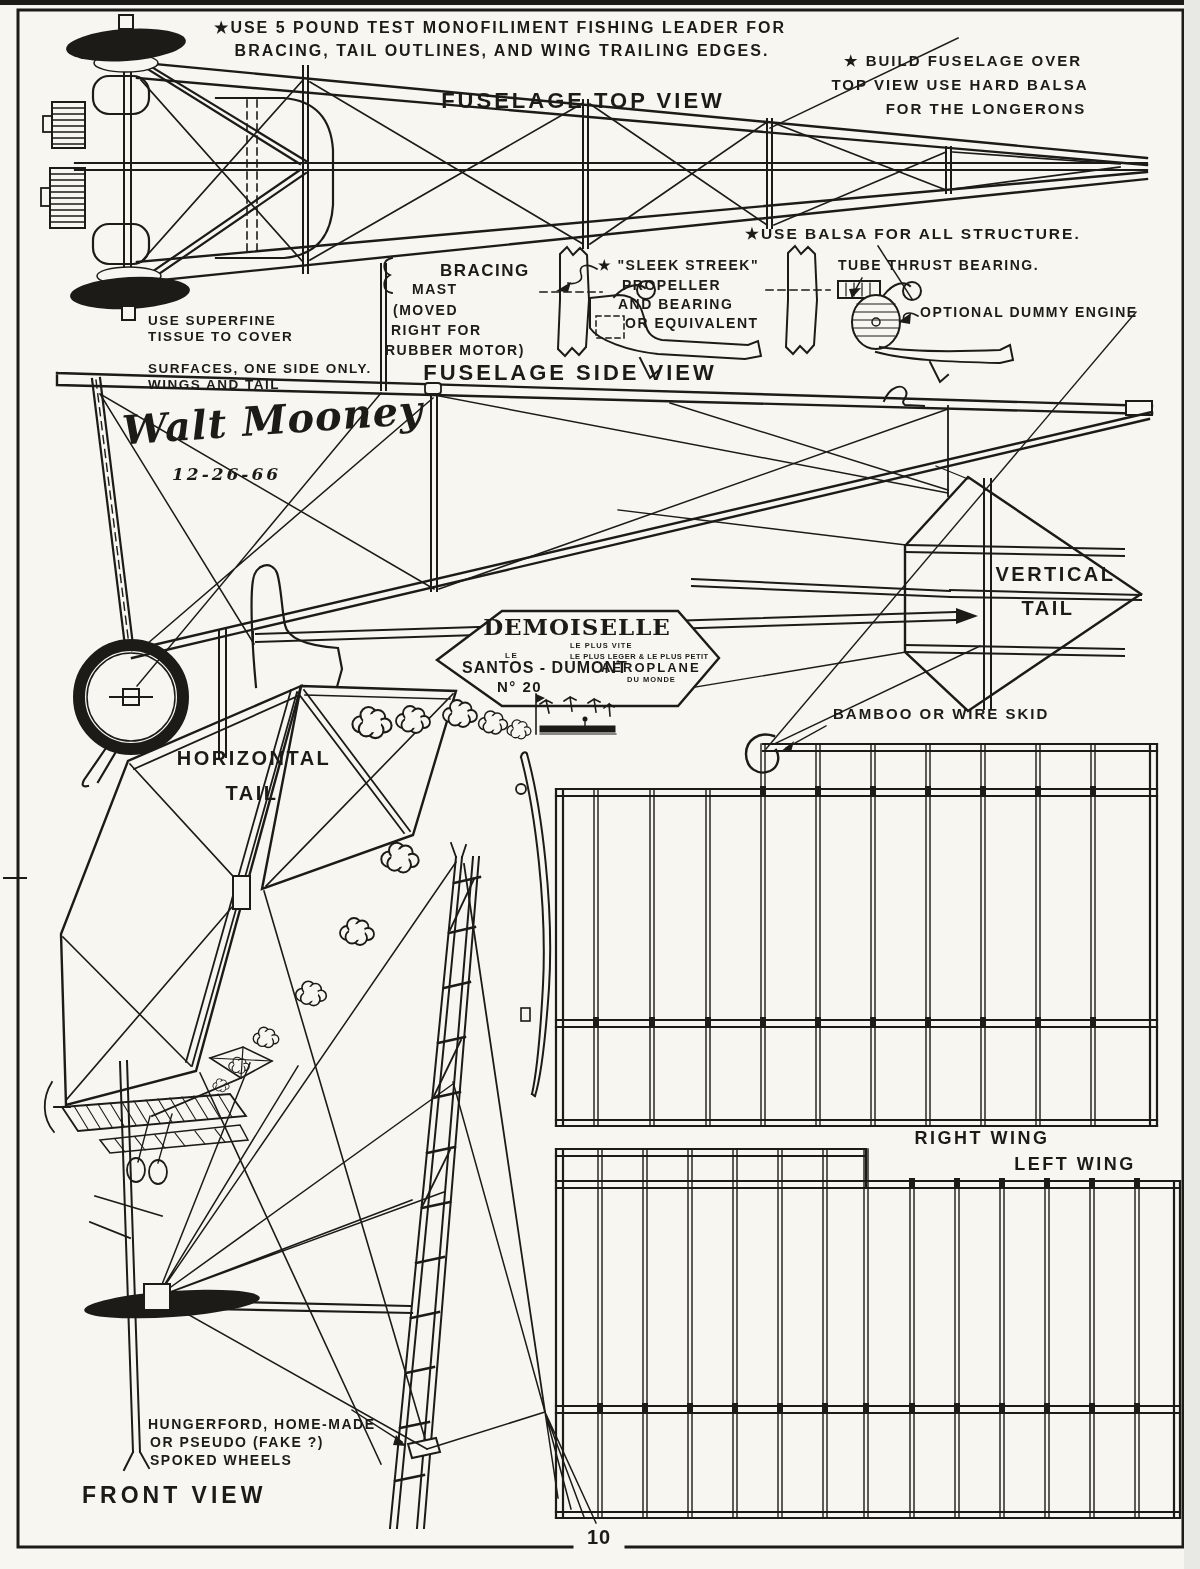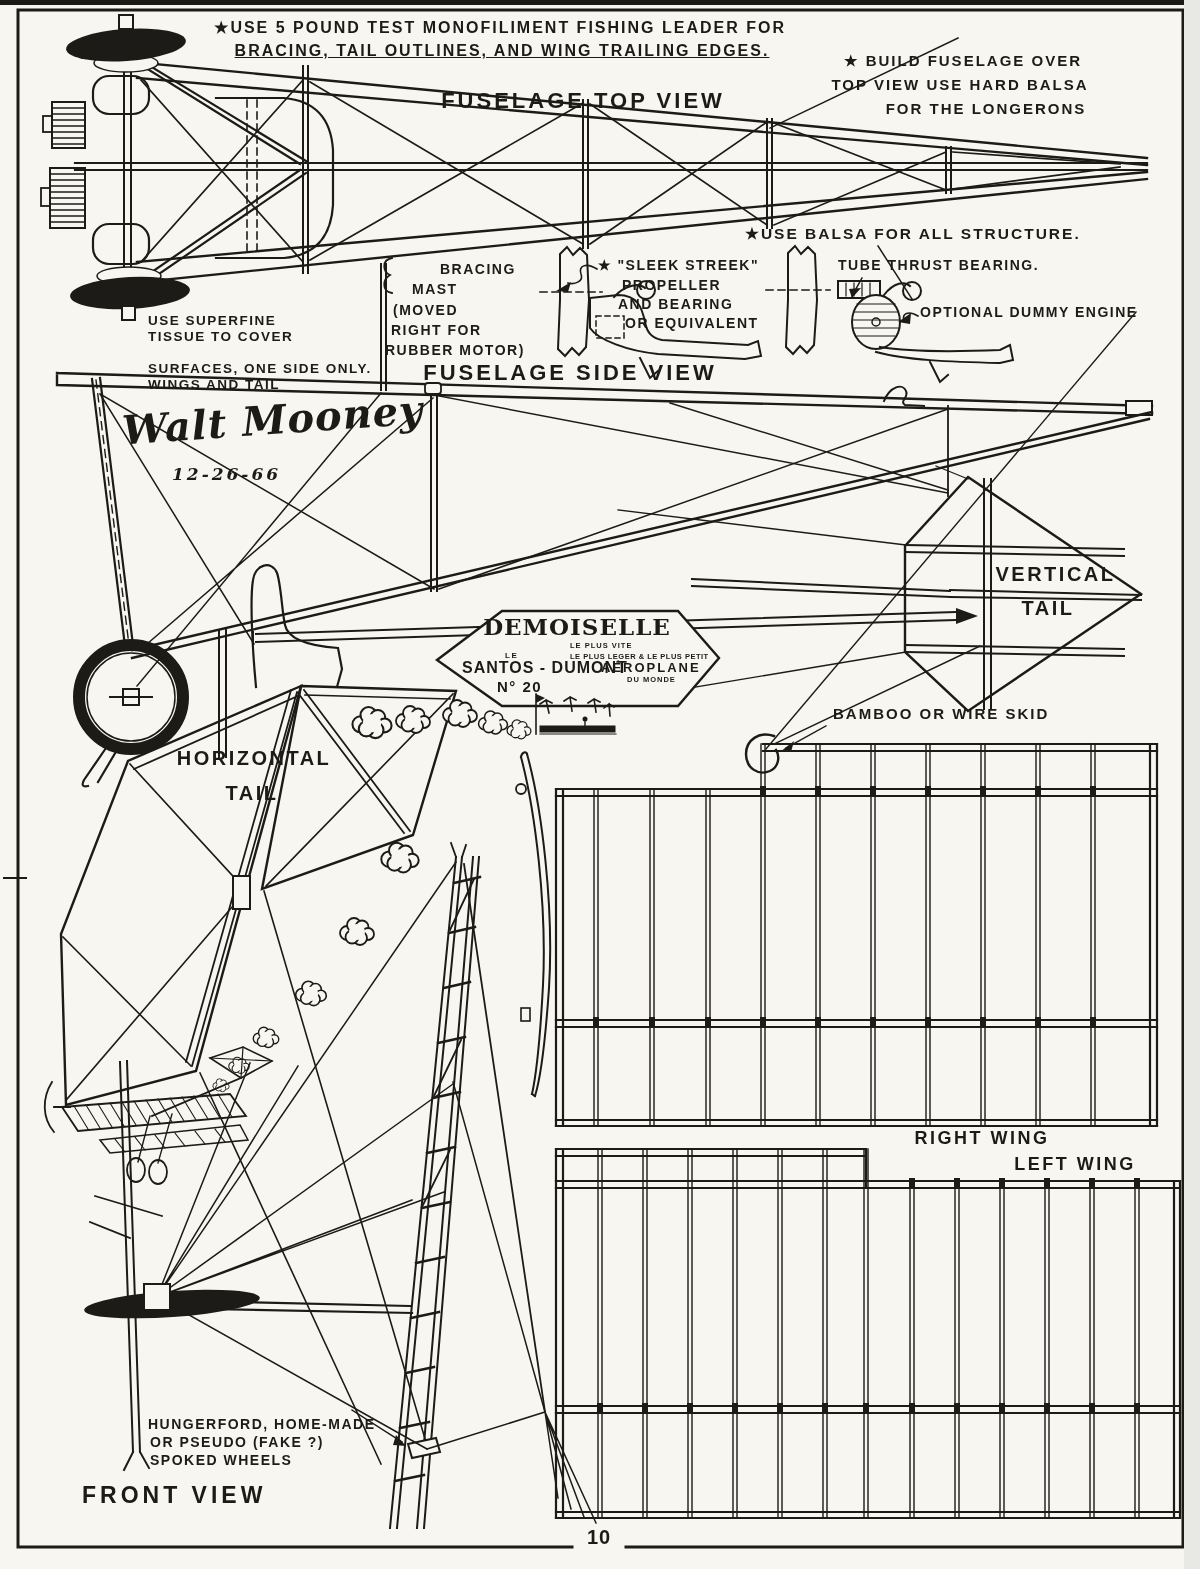--- a/index.html
+++ b/index.html
@@ -253,30 +253,30 @@
     <polygon class="f" points="406,1446 396,1435 393,1445"></polygon>
   </g>
 
   <g>
     <path class="s" stroke-width="3" d="M18 1547 V10 H1183 V1547 M18 1547 H572 M626 1547 H1183"></path>
     <path class="s" stroke-width="2" d="M4 878 H26"></path>
   </g>
 </svg>
 
 <div class="lbl ctr" style="left:500px;top:20px;font-size:16px;letter-spacing:2px;">★USE 5 POUND TEST MONOFILIMENT FISHING LEADER FOR</div>
-<div class="lbl ctr" style="left:502px;top:43px;font-size:16px;letter-spacing:2px;text-decoration:underline;">BRACING, TAIL OUTLINES, AND WING TRAILING EDGES.</div>
+<div class="lbl ctr" style="left:502px;top:43px;font-size:16px;letter-spacing:2px;">BRACING, TAIL OUTLINES, AND WING TRAILING EDGES.</div>
 <div class="lbl ctr" style="left:583px;top:66px;font-size:22px;letter-spacing:3px;margin-top:24px;">FUSELAGE TOP VIEW</div>
 
 <div class="lbl ctr" style="left:963px;top:53px;font-size:15px;letter-spacing:2px;">★ BUILD FUSELAGE OVER</div>
 <div class="lbl ctr" style="left:960px;top:77px;font-size:15px;letter-spacing:2px;">TOP VIEW USE HARD BALSA</div>
 <div class="lbl ctr" style="left:958px;top:101px;font-size:15px;letter-spacing:2px;margin-left:28px;">FOR THE LONGERONS</div>
 
 <div class="lbl" style="left:745px;top:226px;font-size:15.5px;letter-spacing:2px;">★USE BALSA FOR ALL STRUCTURE.</div>
 
-<div class="lbl" style="left:400px;top:262px;font-size:14px;padding-left:40px;">BRACING</div>
+<div class="lbl" style="left:400px;top:262px;font-size:17px;padding-left:40px;">BRACING</div>
 <div class="lbl" style="left:412px;top:282px;font-size:14px;">MAST</div>
 <div class="lbl" style="left:393px;top:303px;font-size:14px;">(MOVED</div>
 <div class="lbl" style="left:391px;top:323px;font-size:14px;">RIGHT FOR</div>
 <div class="lbl" style="left:385px;top:343px;font-size:14px;">RUBBER MOTOR)</div>
 
 <div class="lbl" style="left:598px;top:258px;font-size:14px;">★ "SLEEK STREEK"</div>
 <div class="lbl" style="left:622px;top:278px;font-size:14px;">PROPELLER</div>
 <div class="lbl" style="left:618px;top:297px;font-size:14px;">AND BEARING</div>
 <div class="lbl" style="left:625px;top:316px;font-size:14px;">OR EQUIVALENT</div>
 

